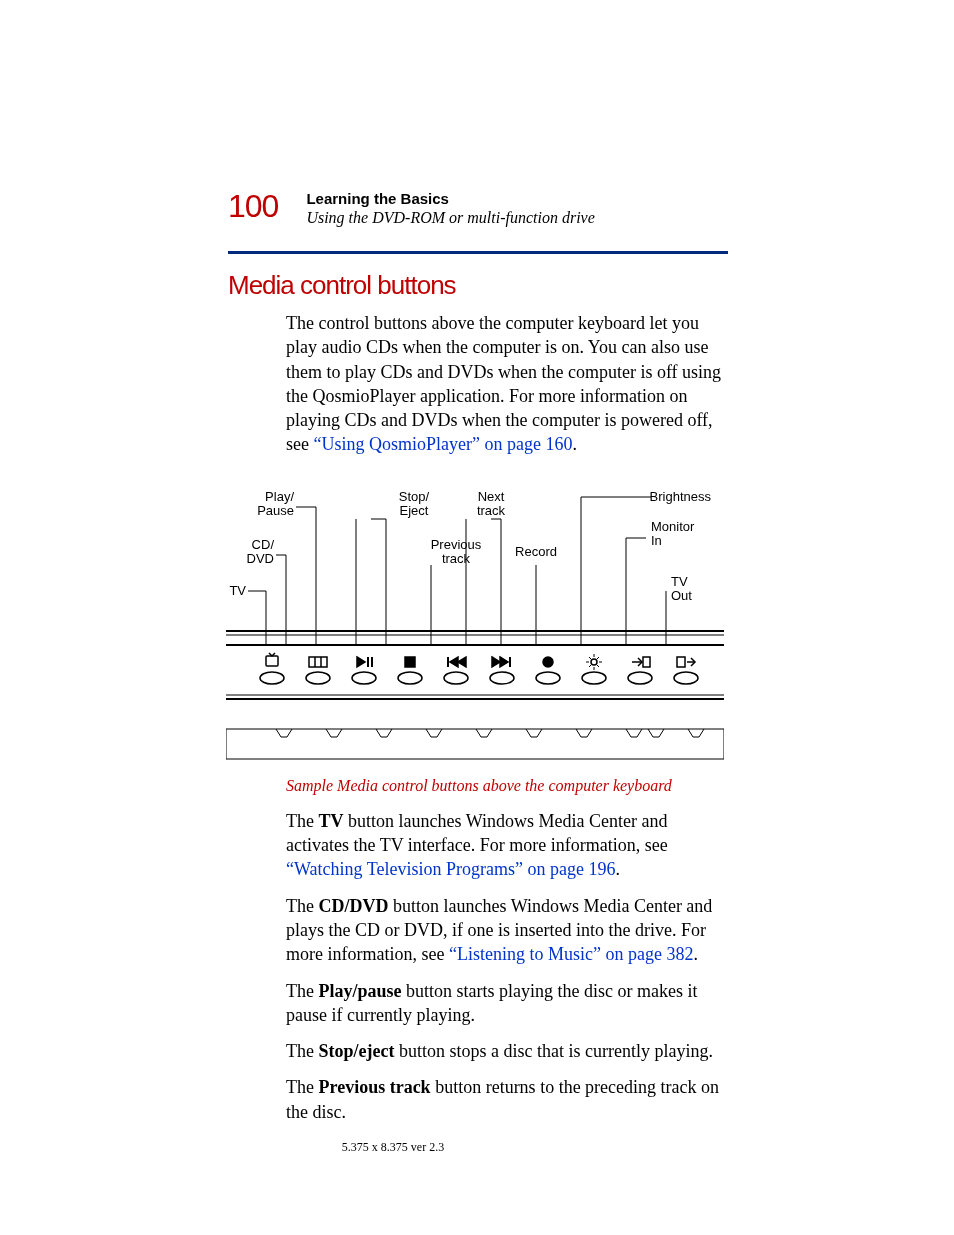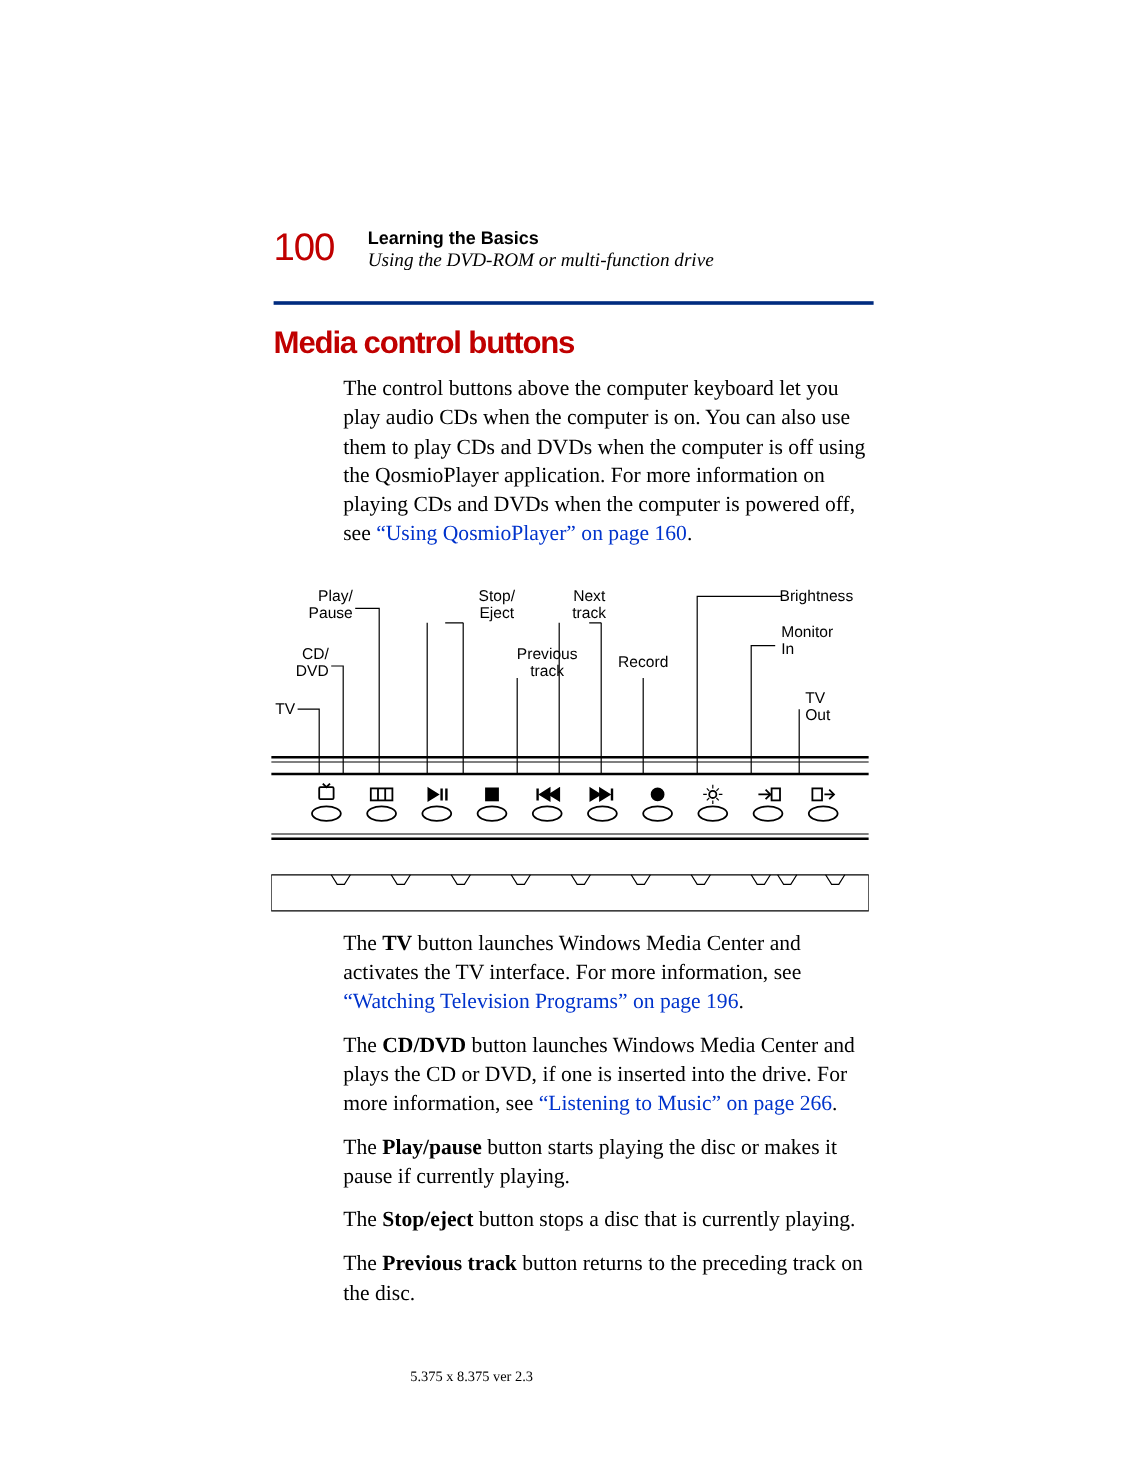--- a/index.html
+++ b/index.html
@@ -40,21 +40,21 @@
     font-size:16px;
     margin-top:2px;
   }
   .rule1{
     border:none;
     border-top:3px solid #002b7f;
     margin:24px 0 0 0;
   }
   h1.section{
     font-family:Arial,Helvetica,sans-serif;
-    font-weight:700;
+    font-weight:400;
     font-size:26px;
     color:#c00000;
     margin:16px 0 10px 0;
     letter-spacing:-1px;
     font-stretch:condensed;
   }
   .body-text{
     margin-left:58px;
     width:440px;
     font-size:18px;
@@ -264,27 +264,28 @@
           <path d="M300 0 l5 8 h6 l5 -8"></path>
           <path d="M350 0 l5 8 h6 l5 -8"></path>
           <path d="M400 0 l5 8 h6 l5 -8"></path>
           <path d="M422 0 l5 8 h6 l5 -8"></path>
           <path d="M462 0 l5 8 h6 l5 -8"></path>
         </g>
       </g>
     </g>
   </svg>
 
+  <div class="caption">Sample Media control buttons above the computer keyboard</div>
 
   <div class="body-text">
     <p>
       <span>The </span><b>TV</b><span> button launches Windows Media Center and activates the TV interface. For more information, see </span><a class="xref">“Watching Television Programs” on page 196</a><span>.</span>
     </p>
     <p>
-      <span>The </span><b>CD/DVD</b><span> button launches Windows Media Center and plays the CD or DVD, if one is inserted into the drive. For more information, see </span><a class="xref">“Listening to Music” on page 266</a><span>.</span>
+      <span>The </span><b>CD/DVD</b><span> button launches Windows Media Center and plays the CD or DVD, if one is inserted into the drive. For more information, see </span><a class="xref">“Listening to Music” on page 382</a><span>.</span>
     </p>
     <p>
       <span>The </span><b>Play/pause</b><span> button starts playing the disc or makes it pause if currently playing.</span>
     </p>
     <p>
       <span>The </span><b>Stop/eject</b><span> button stops a disc that is currently playing.</span>
     </p>
     <p>
       <span>The </span><b>Previous track</b><span> button returns to the preceding track on the disc.</span>
     </p>

